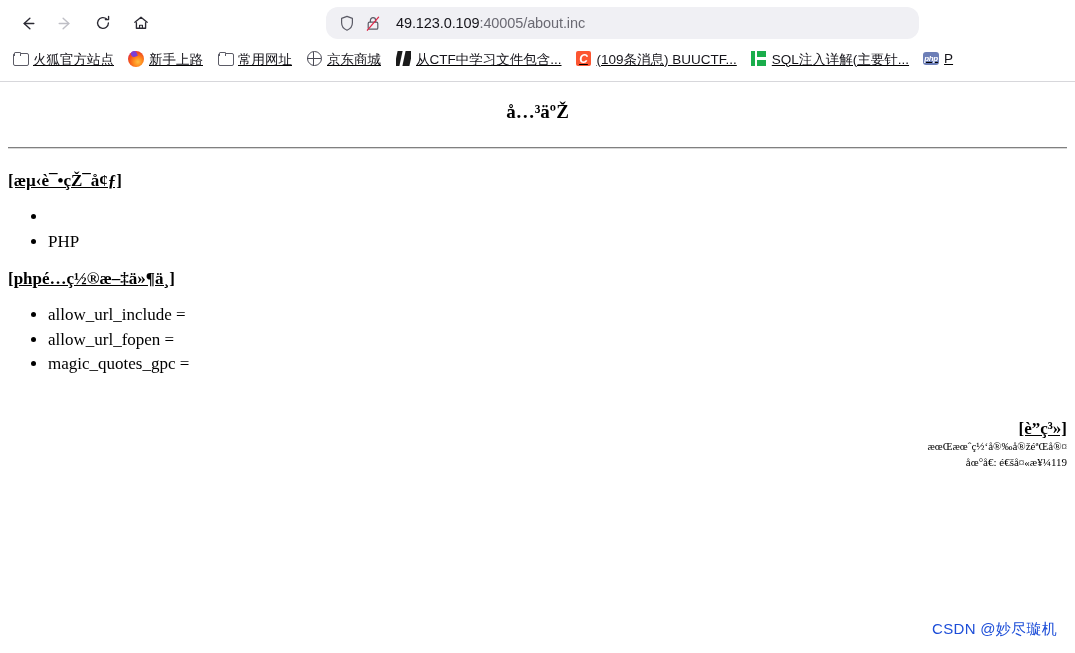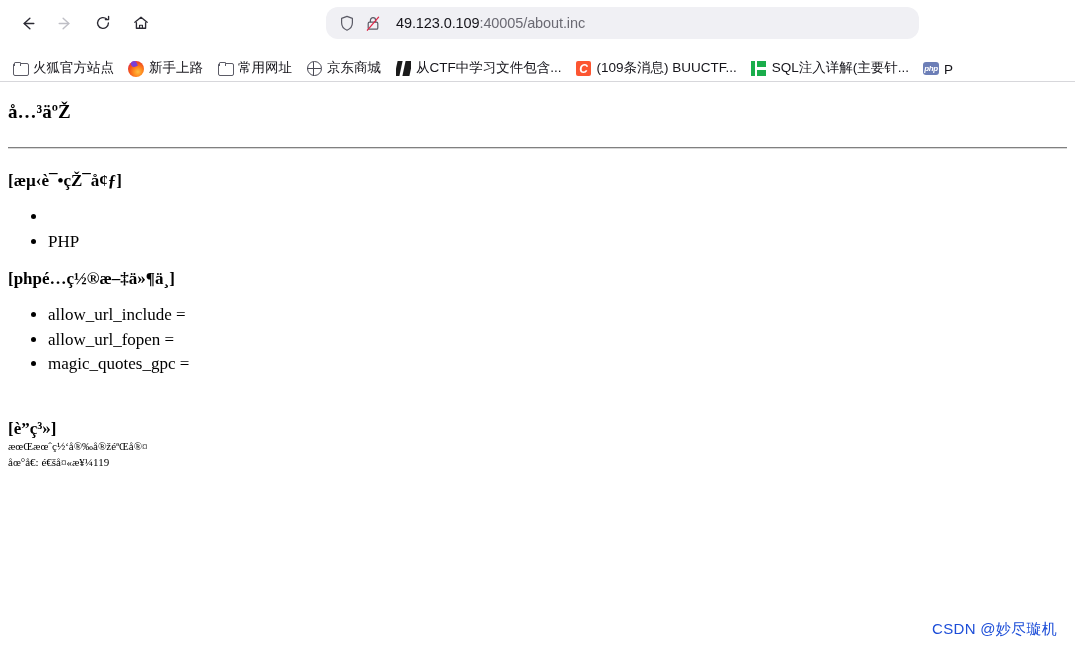--- a/index.html
+++ b/index.html
@@ -74,27 +74,28 @@
     align-items: center;
     height: 36px;
     padding: 0 6px;
     background: #ffffff;
     border-bottom: 1px solid #d7d7db;
     overflow: hidden;
     white-space: nowrap;
   }
   .bookmark {
     display: flex;
-    align-items: flex-end;
+    align-items: flex-start;
     height: 26px;
     padding: 0 6px;
     margin-right: 2px;
     border-radius: 4px;
     cursor: pointer;
     flex: 0 0 auto;
+    text-decoration: underline;
   }
   .bm-icon {
     width: 16px; height: 16px;
     margin-right: 5px;
     flex: 0 0 auto;
     display: flex; align-items: center; justify-content: center;
   }
   .bm-label {
     font-size: 13.5px;
     color: #15141a;
@@ -196,50 +197,52 @@
     color: #000000;
     position: relative;
     overflow: hidden;
   }
 
   #page-content h3 {
     font-size: 19px;
     font-weight: bold;
     margin: 12px 0 0 0;
     line-height: 1.1;
+    text-align: center;
   }
 
   hr.page-rule {
     border: none;
     border-top: 1px solid #808080;
     border-bottom: 1px solid #d8d8d8;
     height: 0;
     margin: 24px 0 22px 0;
     width: 100%;
   }
 
   #page-content p.section-title {
     font-size: 17px;
     font-weight: bold;
     margin: 0 0 0 0;
     line-height: 1.2;
+    text-decoration: underline;
   }
 
   #page-content ul {
     margin: 14px 0 14px 0;
     padding-left: 40px;
     list-style: disc;
   }
   #page-content ul li {
     font-size: 17px;
     line-height: 1.45;
   }
   #page-content ul li.empty-item { list-style: disc; min-height: 1.45em; }
 
-  .contact-block { margin-top: 42px; }
+  .contact-block { margin-top: 42px; text-align: right; }
   .contact-block p.section-title { margin-bottom: 2px; }
   .contact-block p.contact-line {
     font-size: 11px;
     margin: 0;
     line-height: 1.42;
   }
 
   #csdn-watermark {
     position: absolute;
     right: 18px;

